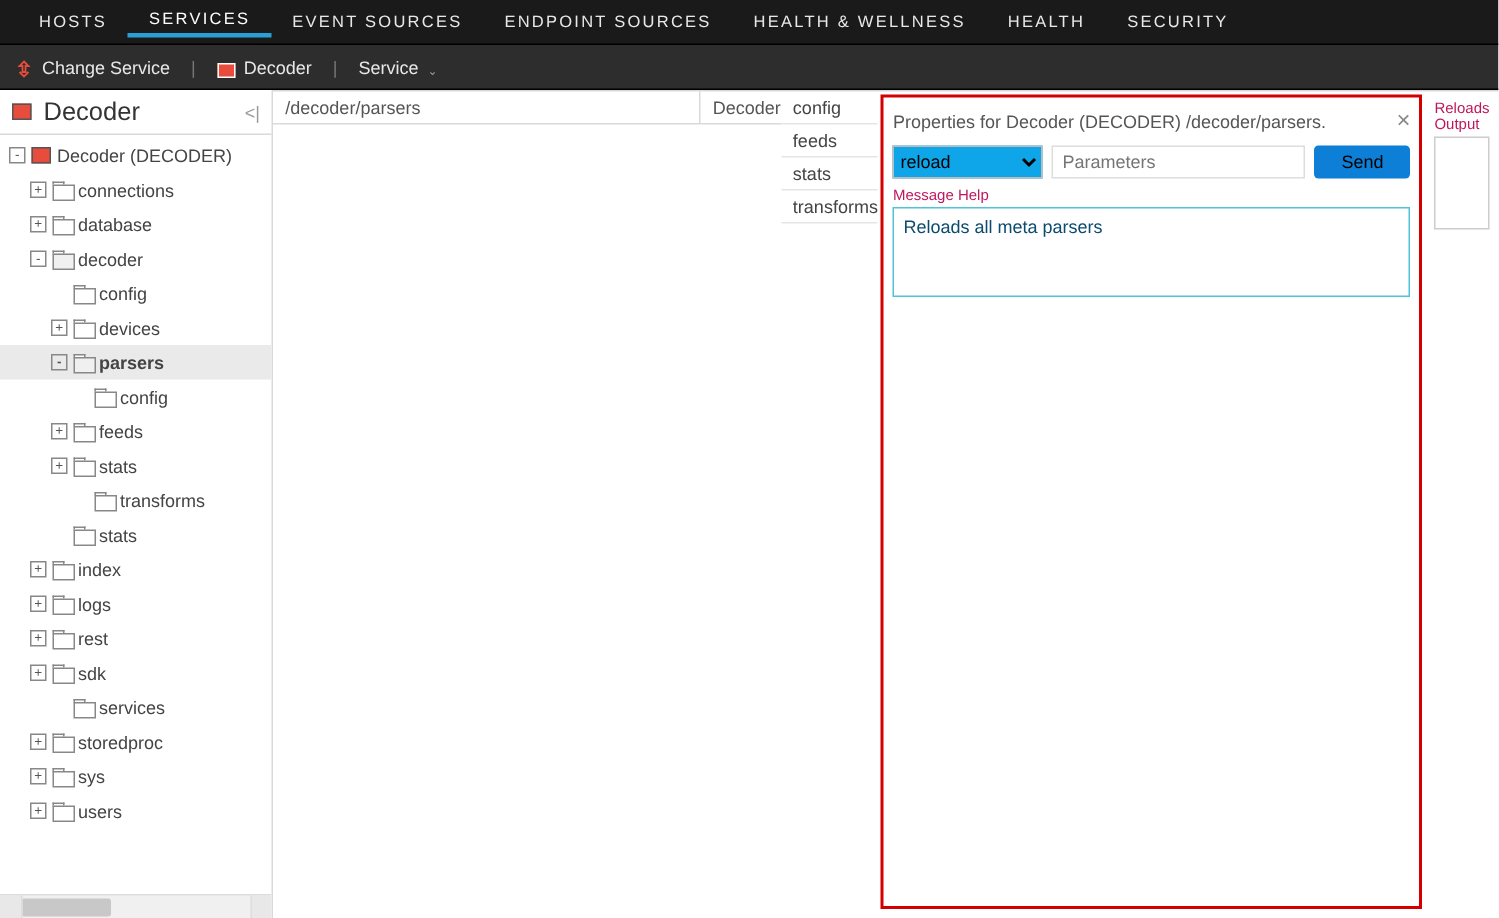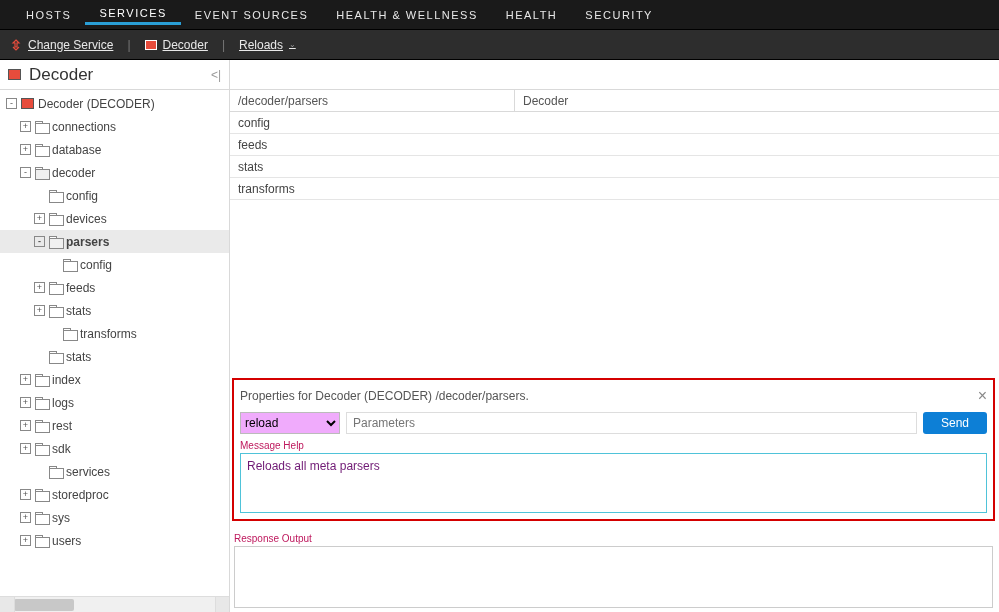--- a/index.html
+++ b/index.html
@@ -5,21 +5,21 @@
 * { box-sizing: border-box; margin: 0; padding: 0; font-family: Arial, Helvetica, sans-serif; }
 html, body { width: 999px; height: 612px; overflow: hidden; background: #fff; }
 
 
 .topnav { height: 30px; background: #1a1a1a; display: flex; align-items: center; padding: 0 12px; gap: 0; border-bottom: 1px solid #000; }
 .topnav-item { color: #e8e8e8; font-size: 11px; letter-spacing: 1.5px; padding: 0 14px; height: 20px; display: flex; align-items: center; cursor: pointer; }
 .topnav-item.active { border-bottom: 3px solid #2a9fd6; color: #fff; font-weight: 500; }
 
 
 .subbar { height: 30px; background: #2d2d2d; display: flex; align-items: center; padding: 0 10px; color: #e8e8e8; font-size: 12px; gap: 14px; border-bottom: 1px solid #000;}
-.subbar .iconbox { display: inline-flex; align-items: center; gap: 6px; cursor: pointer; text-decoration: underline; }
+.subbar .iconbox { display: inline-flex; align-items: flex-end; gap: 6px; cursor: pointer; }
 .subbar .sep { color: #777; }
 .icon-change { width: 12px; height: 12px; color: #e74c3c; }
 .icon-decoder { width: 12px; height: 10px; background:#e74c3c; border:1px solid #fff; display:inline-block; }
 .icon-caret { font-size: 8px; color:#999; }
 
 
 .main { display: flex; height: calc(612px - 60px); }
 .sidebar { width: 230px; border-right: 1px solid #d9d9d9; display: flex; flex-direction: column; }
 .sidebar-header { height: 30px; display: flex; align-items: center; justify-content: space-between; padding: 0 8px; border-bottom: 1px solid #d9d9d9; font-size: 17px; color: #333; }
 .sidebar-header .collapse { color: #999; font-size: 12px; cursor:pointer; }
@@ -36,69 +36,70 @@
 .folder-icon::before { content:""; position:absolute; top:0; left:0; width:6px; height:2px; background:#fff; border:1px solid #888; border-bottom:none;}
 .folder-icon::after { content:""; position:absolute; top:2px; left:0; width:13px; height:9px; background:#fff; border:1px solid #888;}
 .folder-icon.open::after { background:#f0f0f0; }
 .root-icon { width:13px; height:11px; background:#e74c3c; border:1px solid #555; display:inline-block; margin-right:4px; flex-shrink:0;}
 .scrollbar-x { height:16px; background:#f0f0f0; border-top:1px solid #ddd; position:relative;}
 .scrollbar-x::before { content:""; position:absolute; left:14px; top:2px; width:60px; height:12px; background:#c8c8c8; border-radius:2px;}
 .scrollbar-x::after { content:""; position:absolute; left:0; top:0; width:14px; height:16px; background:#e8e8e8; border-right:1px solid #ddd;}
 .scrollbar-x .arrow-r { position:absolute; right:0; top:0; width:14px; height:16px; background:#e8e8e8; border-left:1px solid #ddd;}
 
 
-.content { flex: 1; display: flex; flex-direction: column; border-top:1px solid #d9d9d9;margin-top:29px;}
+.content { flex: 1; display: flex; flex-direction: row; border-top:1px solid #d9d9d9;}
 .breadcrumb-row { display:flex; height: 22px; border-bottom:1px solid #d9d9d9; font-size:12px; color:#555;}
 .breadcrumb-row .col1 { width: 285px; padding-left:8px; display:flex; align-items:center; border-right:1px solid #d9d9d9;}
 .breadcrumb-row .col2 { flex:1; padding-left:8px; display:flex; align-items:center;}
 .list { flex: 0 0 auto; }
 .list-row { height:22px; display:flex; align-items:center; padding-left:8px; font-size:12px; color:#444; border-bottom:1px solid #e5e5e5; cursor:pointer;}
 .spacer { flex:1; }
 
 
 .red-box { border:2px solid #d40000; margin:2px 4px 6px 2px; padding:4px 6px 6px 6px;}
 .props-header { display:flex; justify-content:space-between; align-items:center; height:24px;}
 .props-title { font-size:12px; color:#555; }
 .close-x { font-size:16px; color:#888; cursor:pointer; }
 .props-controls { display:flex; align-items:center; gap:6px; margin-top:4px;}
-.props-select { width:100px; height:22px; font-size:12px; border:1px solid #bbb; background:#f0abfc;}
+.props-select { width:100px; height:22px; font-size:12px; border:1px solid #bbb; background:#0ea5e9;}
 .props-params { flex:1; height:22px; border:1px solid #ddd; font-size:12px; padding:0 6px; color:#ef4444;}
-.send-btn { background:#0d7fd6; color:#ffffff; border:none; height:22px; padding:0 18px; font-size:12px; border-radius:3px; cursor:pointer;}
+.send-btn { background:#0d7fd6; color:#000000; border:none; height:22px; padding:0 18px; font-size:12px; border-radius:3px; cursor:pointer;}
 .section-label { font-size:10px; color:#be185d; margin-top:6px;}
-.help-box { border:1px solid #4fc3d9; margin-top:2px; padding:4px 6px; font-size:12px; color:#701a75; height:60px; line-height:1.4;}
+.help-box { border:1px solid #4fc3d9; margin-top:2px; padding:4px 6px; font-size:12px; color:#0c4a6e; height:60px; line-height:1.4;}
 .response-wrap { margin:0 6px 4px 4px;}
 .response-box { border:1px solid #ccc; margin-top:2px; height:62px;}
 </style>
 </head>
 <body>
 
 <div class="topnav">
   <div class="topnav-item">HOSTS</div>
   <div class="topnav-item active">SERVICES</div>
   <div class="topnav-item">EVENT SOURCES</div>
+  <div class="topnav-item">ENDPOINT SOURCES</div>
   <div class="topnav-item">HEALTH &amp; WELLNESS</div>
   <div class="topnav-item">HEALTH</div>
   <div class="topnav-item">SECURITY</div>
 </div>
 
 <div class="subbar">
   <span class="iconbox">
     <svg class="icon-change" viewBox="0 0 12 12">
         <path d="M6 1 L9 4 H7 V8 H5 V4 H3 Z M3 8 L6 11 L9 8" fill="none" stroke="#e74c3c" stroke-width="1.2"></path>
       </svg>
     <span>Change Service</span>
   </span>
   <span class="sep">|</span>
   <span class="iconbox">
     <span class="icon-decoder"></span>
     <span>Decoder</span>
   </span>
   <span class="sep">|</span>
   <span class="iconbox">
-    <span>Reloads</span>
+    <span>Service</span>
     <span class="icon-caret">⌄</span>
   </span>
 </div>
 
 <div class="main">
 
   <div class="sidebar">
     <div class="sidebar-header">
       <span style="display:flex;align-items:center;gap:4px">
         <span class="root-icon"></span>
@@ -237,17 +238,17 @@
         </select>
         <input class="props-params" placeholder="Parameters" style="">
         <button class="send-btn">Send</button>
       </div>
       <div class="section-label">Message Help</div>
       <div class="help-box">
         <div>Reloads all meta parsers</div>
       </div>
     </div>
     <div class="response-wrap">
-      <div class="section-label">Response Output</div>
+      <div class="section-label">Reloads Output</div>
       <div class="response-box"></div>
     </div>
   </div>
 </div>
 
 </body></html>

